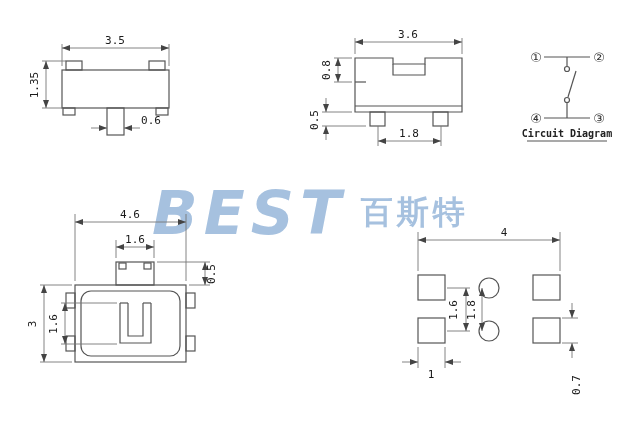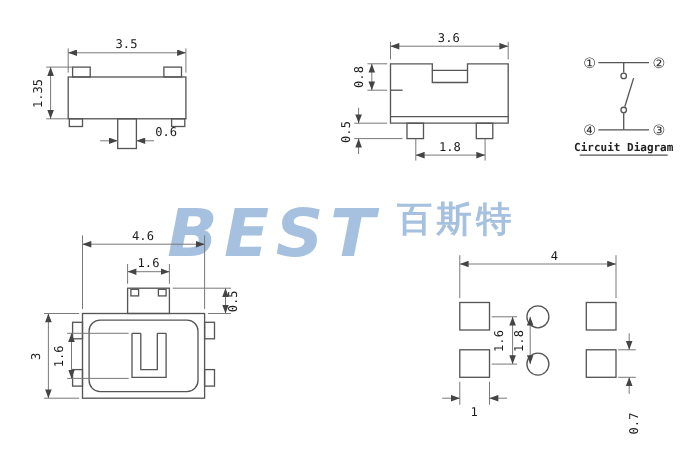--- a/index.html
+++ b/index.html
@@ -1,18 +1,18 @@
 <!DOCTYPE html>
 <html><head>
 <meta charset="utf-8">
 <style>
   html,body{margin:0;padding:0;background:#fff;}
   .canvas{position:relative;width:636px;height:427px;background:#ffffff;overflow:hidden;
           font-family:"DejaVu Sans Mono", monospace;}
-  .watermark{position:absolute;left:152px;top:178px;display:flex;align-items:flex-start;
+  .watermark{position:absolute;left:152px;top:178px;display:flex;align-items:center;
              color:#9dbbdc;opacity:.9;z-index:0;user-select:none;white-space:nowrap;}
   .watermark .wm-en{font-family:"DejaVu Sans", sans-serif;font-weight:bold;font-style:italic;
              font-size:60px;letter-spacing:6px;}
   .watermark .wm-cn{font-family:"DejaVu Sans", sans-serif;font-weight:bold;font-size:32px;
              margin-left:14px;letter-spacing:4px;}
   svg.drawing{position:absolute;left:0;top:0;z-index:1;}
   .ln{stroke:#555;stroke-width:1.2;fill:none;}
   .dl{stroke:#777;stroke-width:0.9;fill:none;}
   .dim-text{font-family:"DejaVu Sans Mono", monospace;font-size:11px;fill:#1a1a1a;}
   .circ-text{font-family:"DejaVu Sans", sans-serif;font-size:13px;fill:#333;}

